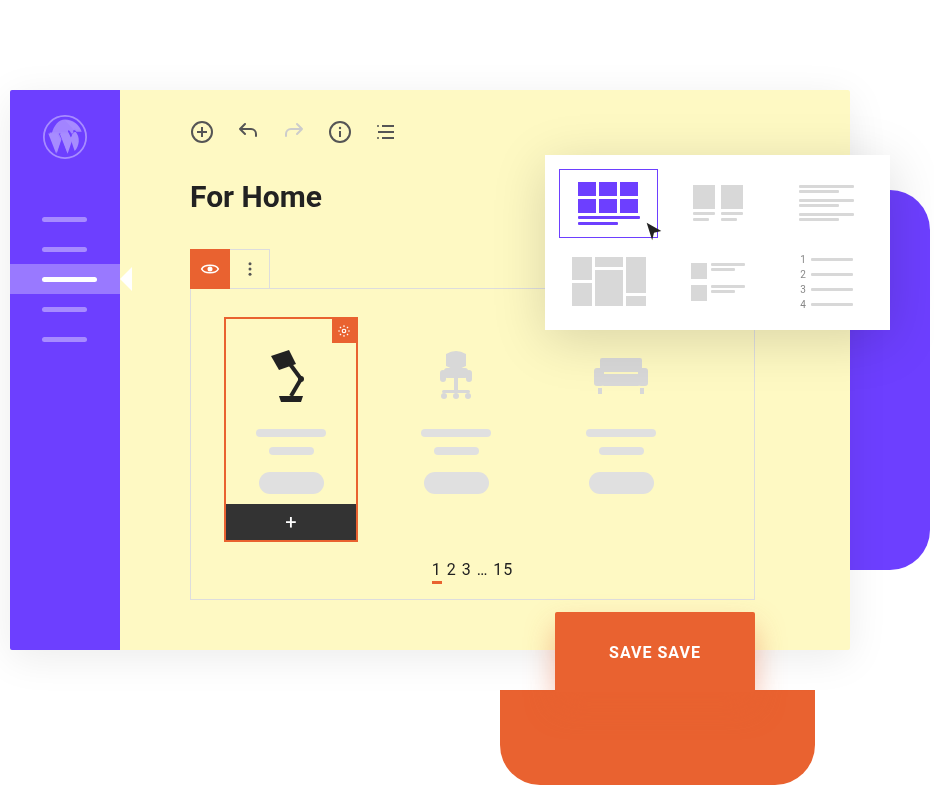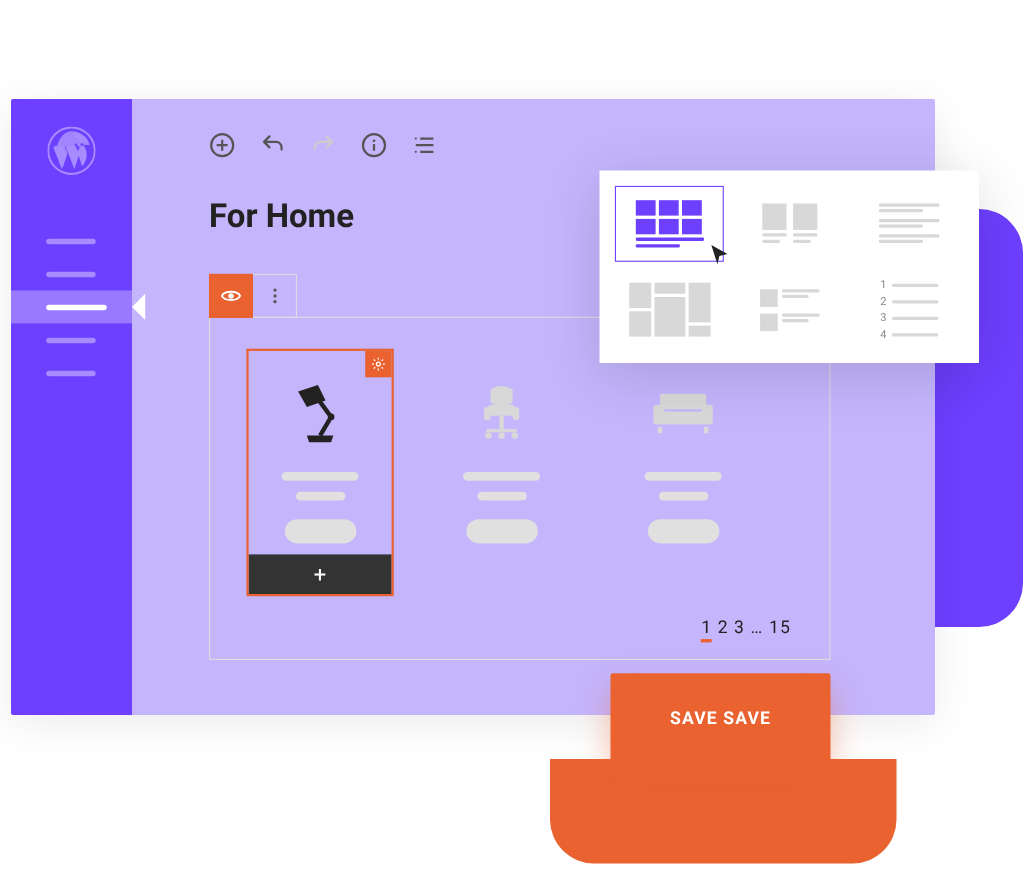--- a/index.html
+++ b/index.html
@@ -35,21 +35,21 @@
     border-radius: 0 0 40px 40px;
   }
 
   
   .admin-frame {
     position: absolute;
     top: 90px;
     left: 10px;
     width: 840px;
     height: 560px;
-    background: #c4b5fd;
+    background: #fef9c3;
     border-radius: 2px;
     box-shadow: 0 8px 40px rgba(0,0,0,0.08);
     display: flex;
     overflow: hidden;
   }
 
   
   .sidebar {
     width: 110px;
     background: #6d3fff;
@@ -204,21 +204,21 @@
     background: #333;
     color: #fff;
     display: flex;
     align-items: center;
     justify-content: center;
     font-size: 20px;
     margin-top: 10px;
     cursor: pointer;
   }
   .pagination {
-    text-align: right;
+    text-align: center;
     margin-top: 20px;
     font-size: 16px;
     color: #222;
     letter-spacing: 1px;
   }
   .pagination .current {
     border-bottom: 3px solid #e96230;
     padding-bottom: 2px;
   }
 

